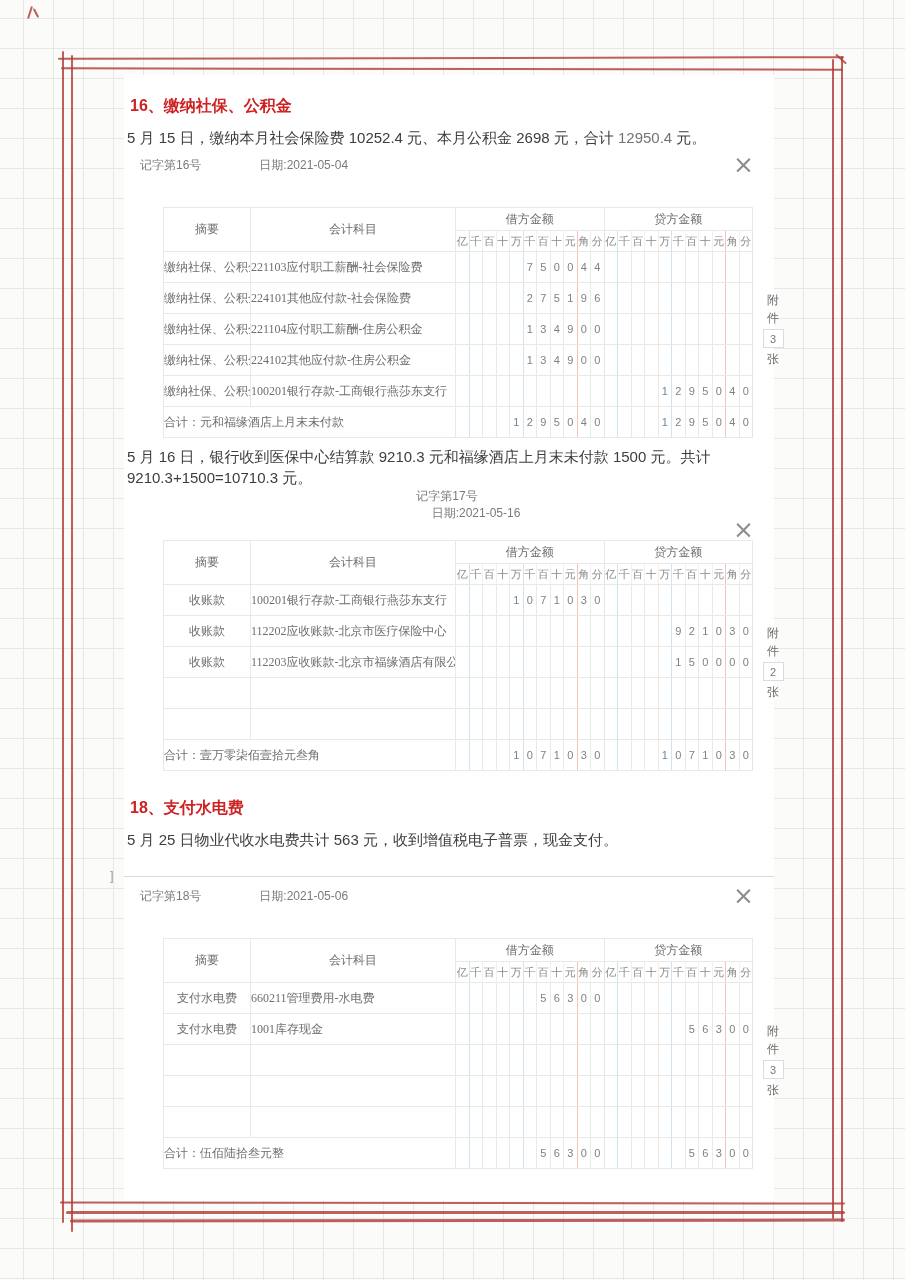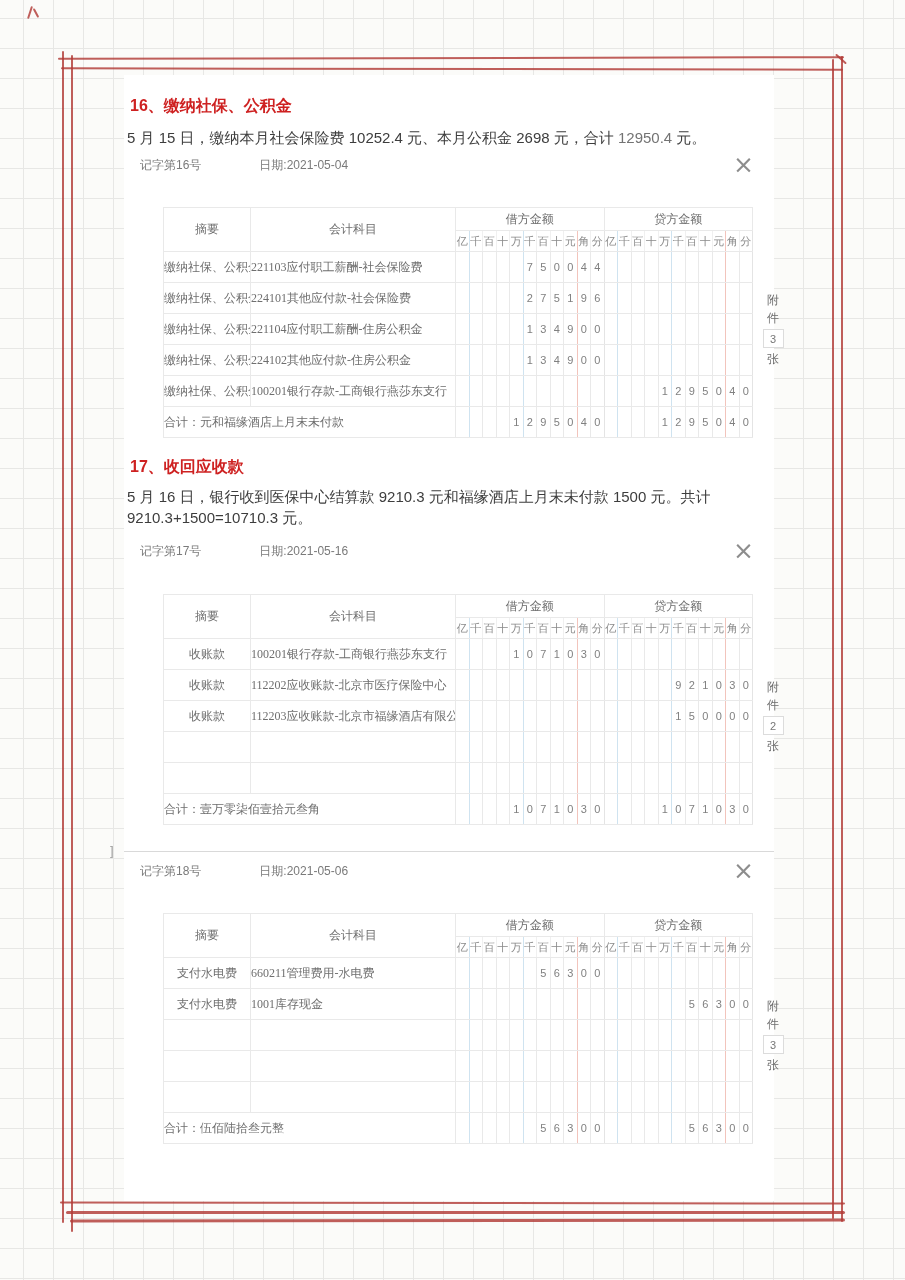--- a/index.html
+++ b/index.html
@@ -50,21 +50,21 @@
   .hl-num{color:#737373;}
 
   .divider{margin-top:26px;border-top:1px solid #d9d9d9;position:relative;height:0;}
   .divider .bracket{position:absolute;left:-14px;top:-9px;font-size:13px;color:#9a9a9a;}
 
   .voucher-head{
     margin:8px 0 0 16px;padding-right:20px;
     display:flex;align-items:center;
     font-size:12px;color:#7a7a7a;height:18px;
   }
-  #s17 .voucher-head{margin-top:14px;}
+  #s17 .voucher-head{margin-top:0;flex-direction:column;}
   #s18 .voucher-head{margin-top:10px;}
   .voucher-head .vdate{margin-left:58px;}
   .voucher-head .close{
     margin-left:auto;font-size:25px;line-height:16px;color:#8d8d8d;cursor:pointer;
     font-family:"DejaVu Sans",sans-serif;
   }
 
   .table-wrap{position:relative;margin:33px 0 0 39px;width:589px;}
   #s17 .table-wrap{margin-top:34px;}
   table.voucher{
@@ -349,21 +349,20 @@
       <div class="attach">
         <span>附</span>
         <span>件</span>
         <span class="attach-count">3</span>
         <span>张</span>
       </div>
     </div>
   </section>
 
   <section id="s17">
-    <h2 class="sec-heading">17、收回应收款</h2>
     <p class="sec-para"><span>5 月 16 日，银行收到医保中心结算款 9210.3 元和福缘酒店上月末未付款 1500 元。共计 9210.3+1500=10710.3 元。</span></p>
     <div class="voucher-head">
       <span class="vnum">记字第17号</span>
       <span class="vdate">日期:2021-05-16</span>
       <span class="close">×</span>
     </div>
     <div class="table-wrap">
       <table class="voucher">
           <colgroup>
             <col style="width: 87px;">
@@ -584,20 +583,22 @@
       <div class="attach">
         <span>附</span>
         <span>件</span>
         <span class="attach-count">2</span>
         <span>张</span>
       </div>
     </div>
   </section>
 
   <section id="s18">
+    <h2 class="sec-heading">18、支付水电费</h2>
+    <p class="sec-para"><span>5 月 25 日物业代收水电费共计 563 元，收到增值税电子普票，现金支付。</span></p>
     <div class="divider">
       <span class="bracket">]</span>
     </div>
     <div class="voucher-head">
       <span class="vnum">记字第18号</span>
       <span class="vdate">日期:2021-05-06</span>
       <span class="close">×</span>
     </div>
     <div class="table-wrap">
       <table class="voucher">

